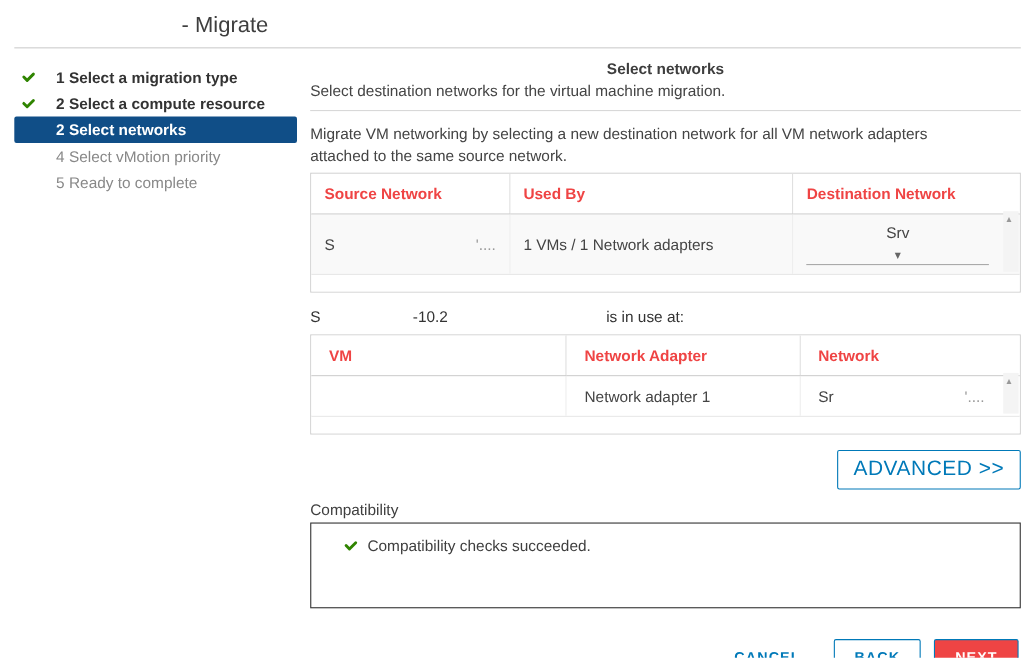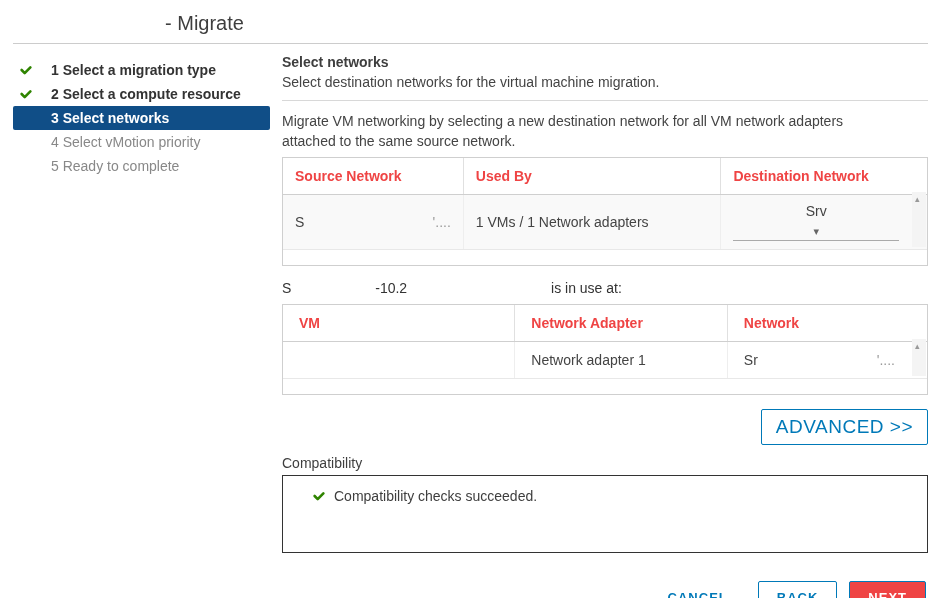--- a/index.html
+++ b/index.html
@@ -14,21 +14,21 @@
     .step { display: flex; align-items: center; gap: 18px; padding: 4px 6px; cursor: pointer; white-space: nowrap; }
     .step.completed .step-label { color: #333; font-weight: 600; }
     .step.active { background: #104e87; color: #fff; border-radius: 2px; }
     .step.active .step-label { color: #fff; font-weight: 700; }
     .step.future .step-label { color: #888; }
     .step .check-icon { width: 14px; height: 14px; flex-shrink: 0; }
     .step .check-icon svg path { stroke: #2f8400; stroke-width: 3; fill: none; stroke-linecap: round; stroke-linejoin: round; }
     .step .spacer-icon { width: 14px; flex-shrink: 0; }
 
     .content { flex: 1; padding: 0 0 0 10px; }
-    .section-title { font-weight: 700; margin-bottom: 4px; }
+    .section-title { font-weight: 700; margin-bottom: 4px; text-align: center; }
     .section-desc { color: #444; margin-bottom: 10px; }
     .sub-hr { border: none; border-bottom: 1px solid #d8d8d8; margin-bottom: 12px; }
     .para { color: #444; margin-bottom: 4px; }
 
     .tbl-wrap { position: relative; border: 1px solid #cfcfcf; margin: 8px 0 14px; }
     .tbl-scroll { position: absolute; right: 1px; top: 34px; bottom: 18px; width: 14px; background: #f4f4f4; }
     .tbl-scroll .arrow-up { position: absolute; top: 2px; left: 3px; font-size: 9px; color: #999; }
     table { width: 100%; border-collapse: collapse; table-layout: fixed; }
     th { text-align: left; font-weight: 600; color: #ef4444; padding: 10px 12px; border-bottom: 1px solid #cfcfcf; border-right: 1px solid #e0e0e0; background: #fff; }
     th:last-child { border-right: none; }
@@ -78,21 +78,21 @@
 
     <div class="step completed">
       <span class="check-icon"><svg viewBox="0 0 16 16">
             <path d="M3 8 L6.5 11.5 L13 5"></path>
           </svg></span>
       <span class="step-label">2 Select a compute resource</span>
     </div>
 
     <div class="step active">
       <span class="spacer-icon"></span>
-      <span class="step-label">3 Select networks</span>
+      <span class="step-label">2 Select networks</span>
     </div>
 
     <div class="step future">
       <span class="spacer-icon"></span>
       <span class="step-label">4 Select vMotion priority</span>
     </div>
 
     <div class="step future">
       <span class="spacer-icon"></span>
       <span class="step-label">5 Ready to complete</span>

